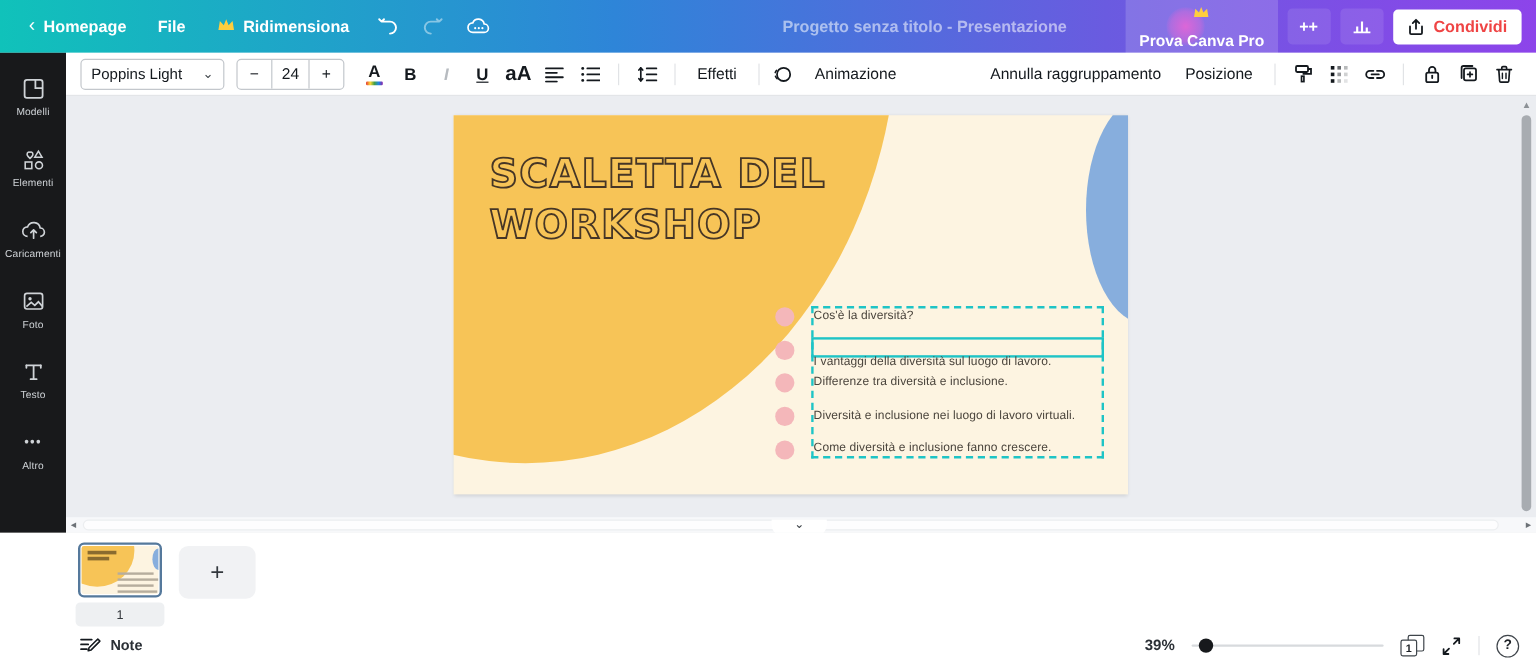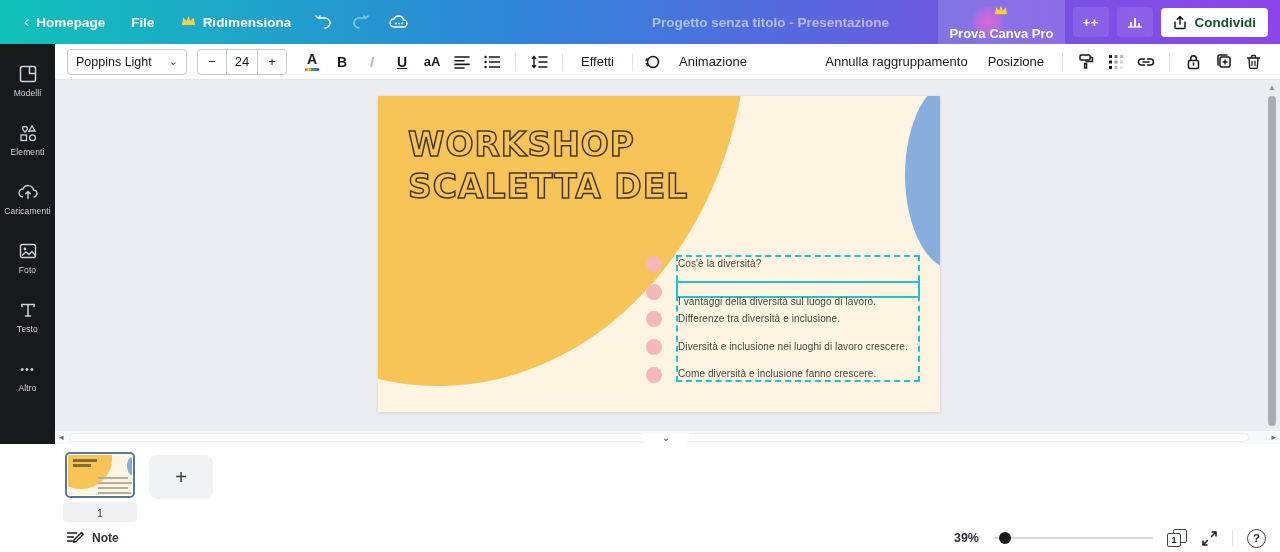--- a/index.html
+++ b/index.html
@@ -13,21 +13,21 @@
   .tb-item { display:flex; align-items:center; gap:7px; padding:6px 10px; border-radius:4px; cursor:pointer; font-weight:600; }
   .tb-back-chevron { font-size:16px; line-height:1; font-weight:400; }
   .tb-icon-btn { width:32px; height:30px; display:flex; align-items:center; justify-content:center; border-radius:4px; }
   .dimmed { opacity:.45; }
   .tb-title { position:absolute; left:652px; top:0; height:44px; display:flex; align-items:center; color:rgba(255,255,255,.55); font-weight:600; }
   .tb-right { position:absolute; right:0; top:0; height:44px; display:flex; align-items:center; gap:8px; padding-right:12px; }
   .pill-btn { display:flex; align-items:center; gap:7px; background:rgba(255,255,255,.16); border-radius:4px; padding:7px 11px; font-weight:700; font-size:13px; color:#fff;flex-direction:column; }
   .sq-btn { background:rgba(255,255,255,.10); border-radius:4px; width:36px; height:30px; display:flex; align-items:center; justify-content:center; font-weight:700; }
   .magenta-glow { position:absolute; right:276px; top:6px; width:32px; height:32px; border-radius:50%;
     background:radial-gradient(circle,#d64ad0 0%, rgba(214,74,208,.45) 55%, rgba(214,74,208,0) 75%); }
-  .share-btn { background:#fff; color:#14532d; border-radius:4px; padding:7px 12px; display:flex; align-items:center; gap:8px; font-weight:700; font-size:13.5px; }
+  .share-btn { background:#fff; color:#ef4444; border-radius:4px; padding:7px 12px; display:flex; align-items:center; gap:8px; font-weight:700; font-size:13.5px; }
 
   
   .toolbar { position:absolute; left:55px; top:44px; width:1225px; height:36px; background:#fff;
     border-bottom:1px solid #e3e5e8; display:flex; align-items:center; padding:16px 12px; color:#14191e; }
   .font-select { display:flex; align-items:center; justify-content:space-between; width:120px; height:26px;
     border:1px solid #c3c7cc; border-radius:4px; padding:0 8px; font-size:12.5px; margin-right:10px; }
   .stepper { display:flex; align-items:center; height:26px; border:1px solid #c3c7cc; border-radius:4px; overflow:hidden; margin-right:10px; }
   .stepper > div { width:28px; height:100%; display:flex; align-items:center; justify-content:center; font-size:13px; }
   .stepper .mid { border-left:1px solid #c3c7cc; border-right:1px solid #c3c7cc; width:32px; }
   .tool { height:28px; min-width:26px; display:flex; align-items:center; justify-content:center; border-radius:4px; font-size:14px; margin:0 2px; }
@@ -187,21 +187,21 @@
   </div>
   <div class="tool">
     <span class="color-a">
       <span>A</span>
         <span class="bar"></span>
     </span>
   </div>
   <div class="tool textual">B</div>
   <div class="tool italic">I</div>
   <div class="tool underline-t">U</div>
-  <div class="tool" style="font-weight:600;font-size:13px;">aA</div>
+  <div class="tool" style="font-weight:600;font-size:17px;">aA</div>
   <div class="tool">
     <svg width="16" height="14" viewBox="0 0 16 14">
       <path d="M1 2 h14 M1 5.7 h9 M1 9.4 h14 M1 13 h9" stroke="#14191e" stroke-width="1.6" stroke-linecap="round"></path>
     </svg>
   </div>
   <div class="tool">
     <svg width="16" height="14" viewBox="0 0 16 14">
       <circle cx="1.6" cy="2" r="1.2" fill="#14191e"></circle>
         <circle cx="1.6" cy="7" r="1.2" fill="#14191e"></circle>
         <circle cx="1.6" cy="12" r="1.2" fill="#14191e"></circle>
@@ -326,37 +326,37 @@
     <span style="font-size:11px;letter-spacing:1px;line-height:20px;">•••</span>
     <span class="lbl">Altro</span>
   </div>
 </div>
 
 <div class="canvas">
   <div class="slide">
     <div class="blob-yellow"></div>
     <div class="blob-blue"></div>
     <div class="slide-title">
+      <div>SCALETTA DEL</div>
       <div>WORKSHOP</div>
-      <div>SCALETTA DEL</div>
     </div>
 
     <div class="bullet-dot" style="top:160px;"></div>
     <div class="bullet-dot" style="top:188px;"></div>
     <div class="bullet-dot" style="top:215px;"></div>
     <div class="bullet-dot" style="top:243px;"></div>
     <div class="bullet-dot" style="top:271px;"></div>
 
     <div class="sel-dashed"></div>
     <div class="sel-solid"></div>
 
     <div class="bullet-text" style="top:162px;">Cos'è la diversità?</div>
     <div class="bullet-text" style="top:200px;">I vantaggi della diversità sul luogo di lavoro.</div>
     <div class="bullet-text" style="top:217px;">Differenze tra diversità e inclusione.</div>
-    <div class="bullet-text" style="top:245px;">Diversità e inclusione nei luoghi di lavoro crescere.</div>
+    <div class="bullet-text" style="top:245px;">Diversità e inclusione nei luogo di lavoro virtuali.</div>
     <div class="bullet-text" style="top:272px;">Come diversità e inclusione fanno crescere.</div>
   </div>
 
   <div class="vscroll">
     <div class="varrow" style="top:0;">▲</div>
     <div class="vthumb"></div>
     <div class="varrow" style="bottom:0;">▼</div>
   </div>
 
   <div class="hscroll">

